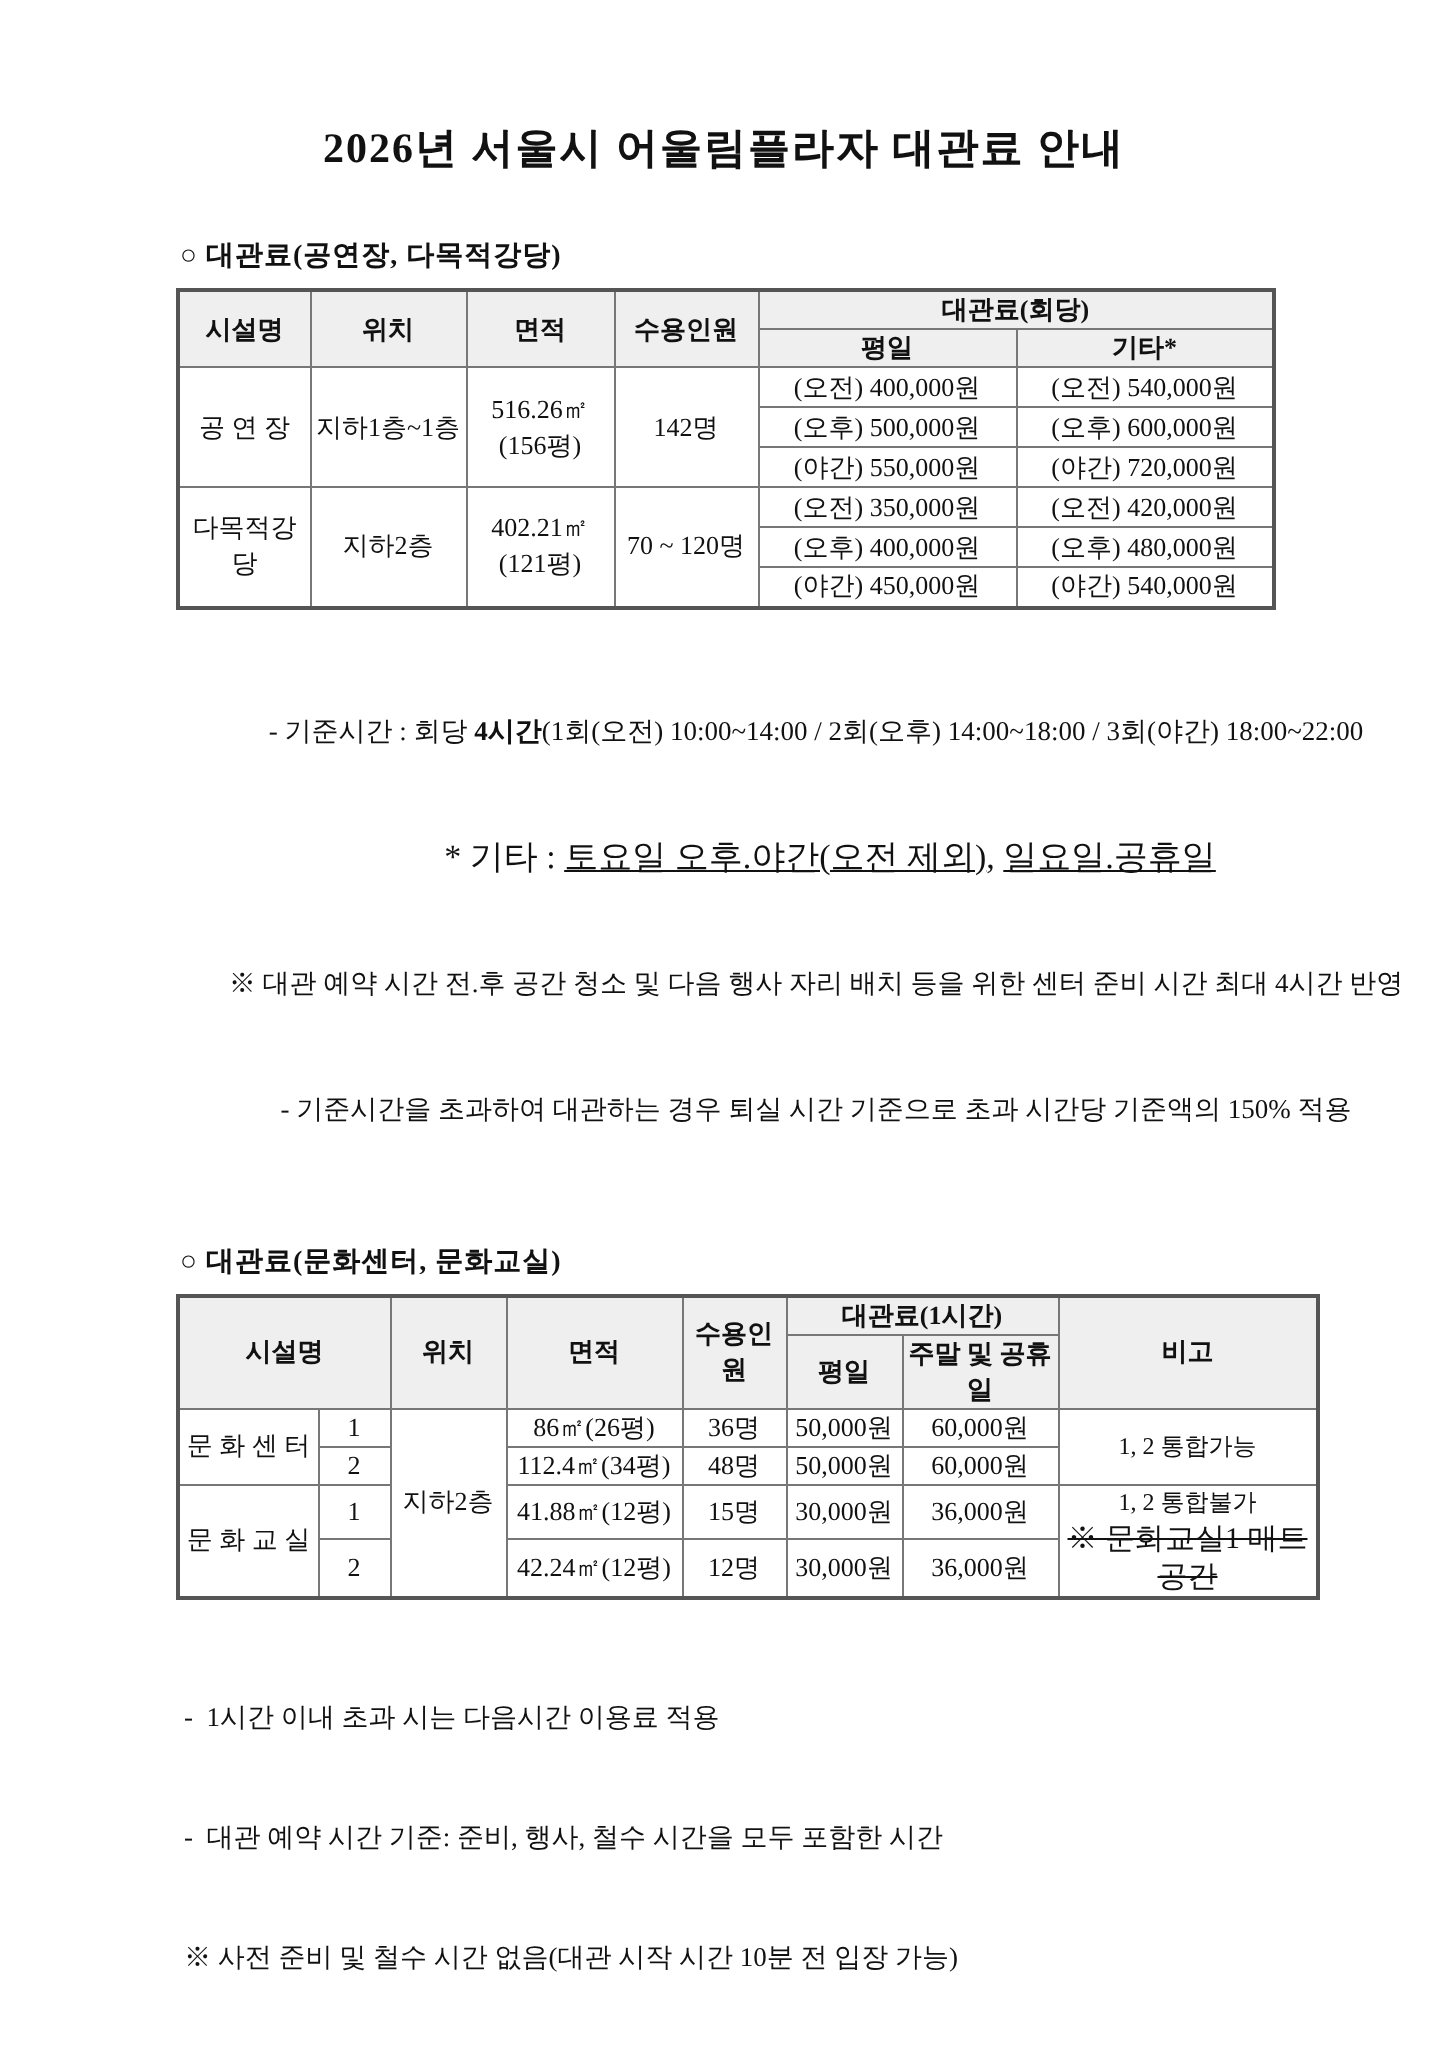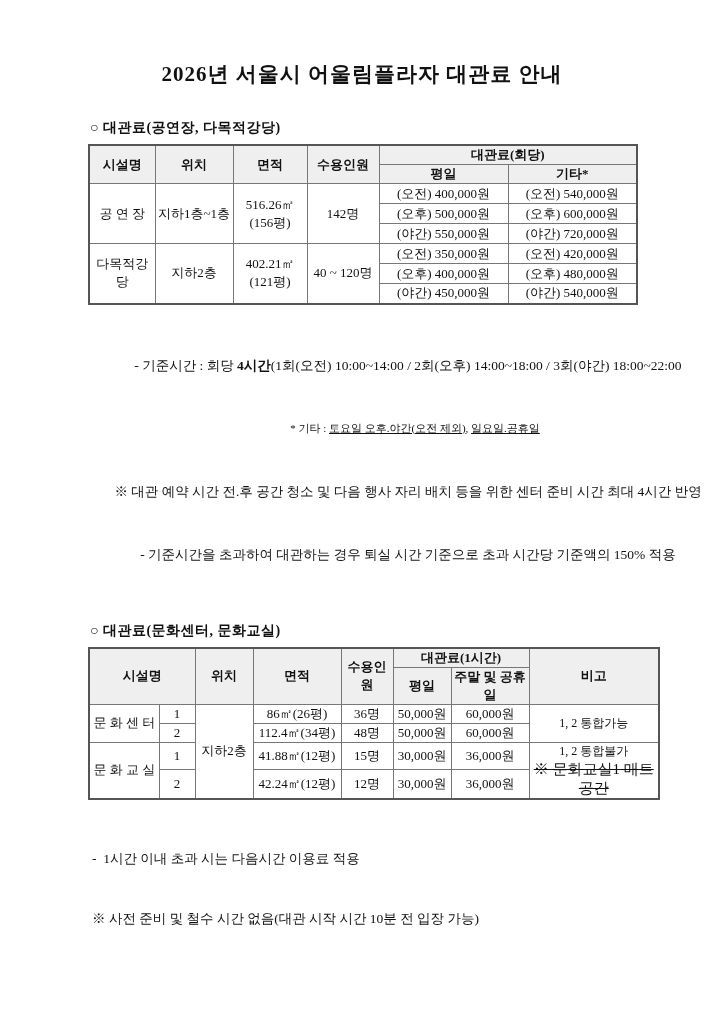--- a/index.html
+++ b/index.html
@@ -32,21 +32,21 @@
   .t2 { margin-top:7px; font-size:13px; }
   .t2 th { height:17px; }
   .t2 td { height:18px; padding:0 2px; }
   .t2 .remark { font-size:12px; }
   .t2 .remark .small { font-size:15px; }
   .strike { text-decoration:line-through; }
 
   .notes { margin-left:92px; font-size:13.5px; line-height:21px; white-space:pre-wrap; }
   .notes1 { margin-top:8px;text-align:center; }
   .notes2 { margin-top:9px; line-height:20px; }
-  .note-indent { margin-left:14px; font-size:11px; }
+  .note-indent { margin-left:14px; font-size:17px; }
   .u { text-decoration:underline; }
   .b { font-weight:bold; }
 </style>
 </head>
 <body>
 
 <div class="page">
 
   <div class="title">2026년 서울시 어울림플라자 대관료 안내</div>
 
@@ -94,21 +94,21 @@
         <td>(야간) 550,000원</td>
         <td>(야간) 720,000원</td>
       </tr>
       <tr class="block">
         <td rowspan="3">다목적강당</td>
         <td rowspan="3">지하2층</td>
         <td rowspan="3">
           <div>402.21㎡</div>
           <div>(121평)</div>
         </td>
-        <td rowspan="3">40 ~ 120명</td>
+        <td rowspan="3">70 ~ 120명</td>
         <td>(오전) 350,000원</td>
         <td>(오전) 420,000원</td>
       </tr>
       <tr>
         <td>(오후) 400,000원</td>
         <td>(오후) 480,000원</td>
       </tr>
       <tr>
         <td>(야간) 450,000원</td>
         <td>(야간) 540,000원</td>
@@ -185,16 +185,17 @@
         <td>42.24㎡(12평)</td>
         <td>12명</td>
         <td>30,000원</td>
         <td>36,000원</td>
       </tr>
     </tbody>
   </table>
 
   <div class="notes notes2">
     <div>-  1시간 이내 초과 시는 다음시간 이용료 적용</div>
+    <div>-  대관 예약 시간 기준: 준비, 행사, 철수 시간을 모두 포함한 시간</div>
     <div>※ 사전 준비 및 철수 시간 없음(대관 시작 시간 10분 전 입장 가능)</div>
   </div>
 
 </div>
 
 </body></html>

